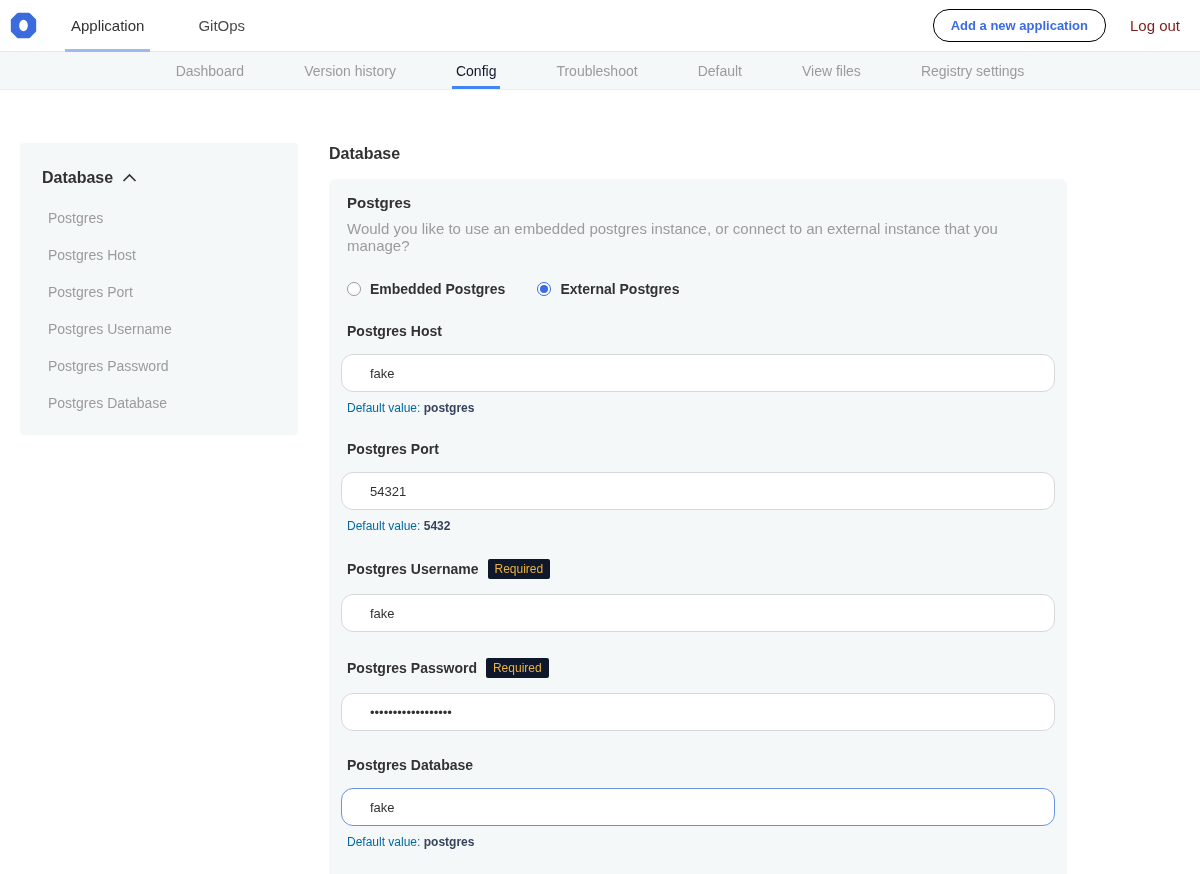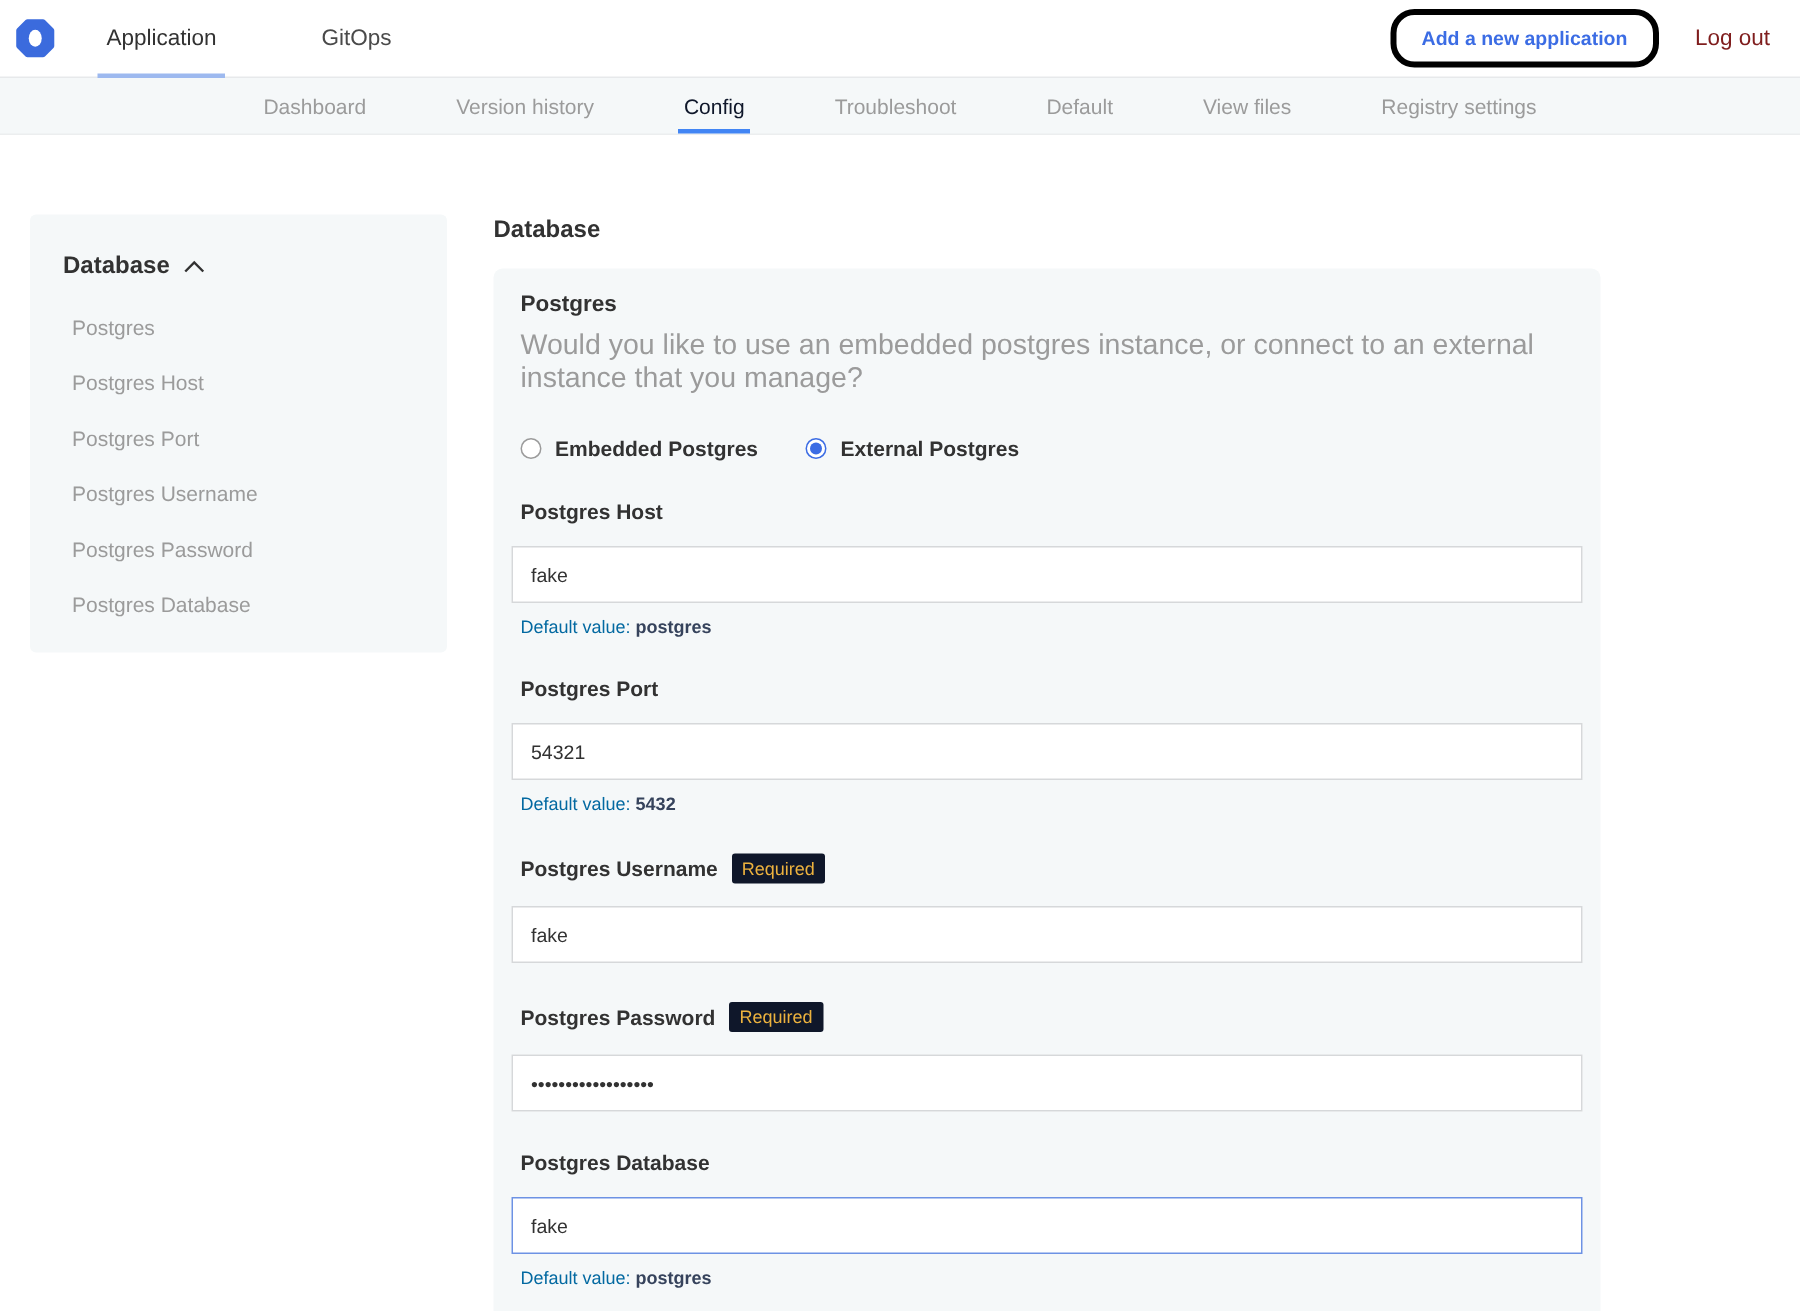--- a/index.html
+++ b/index.html
@@ -3,28 +3,28 @@
 <meta charset="utf-8">
 <style>
   * { margin: 0; padding: 0; box-sizing: border-box; }
   html, body { width: 1200px; height: 874px; background: #ffffff; overflow: hidden;
     font-family: "Liberation Sans", sans-serif; color: #323232; }
 
   
   .topnav { height: 52px; background: #ffffff; border-bottom: 1px solid #e7e9eb;
     display: flex; align-items: center; padding: 0 20px 0 10px; }
   .logo { width: 27px; height: 27px; margin-right: 28px; display: flex; align-items: center; }
-  .top-tabs { display: flex; height: 100%; gap: 16px; }
+  .top-tabs { display: flex; height: 100%; }
   .top-tab { position: relative; display: flex; align-items: center; height: 100%;
     padding: 0 6px; margin-right: 42px; font-size: 15px; color: #4a4a4a; cursor: pointer; }
   .top-tab.active { color: #323232; }
   .top-tab.active::after { content: ""; position: absolute; left: 0; right: 0; bottom: -1px;
     height: 3px; background: #9db9ef; }
   .topnav-right { margin-left: auto; display: flex; align-items: center; }
-  .pill-btn { border: 4px solid #000000; color: #3b6ce4; background: #ffffff;
+  .pill-btn { border: 1px solid #000000; color: #3b6ce4; background: #ffffff;
     font-weight: bold; font-size: 13px; border-radius: 16px; padding: 8px 17px;
     cursor: pointer; font-family: "Liberation Sans", sans-serif; }
   .logout { font-size: 15px; color: #7f1d1d; margin-left: 24px; cursor: pointer; }
 
   
   .subnav { height: 38px; background: #f5f8f9; border-bottom: 1px solid #eceeef;
     display: flex; justify-content: center; }
   .subnav-item { position: relative; display: flex; align-items: center; height: 100%;
     margin: 0 30px; font-size: 14px; color: #9b9b9b; cursor: pointer; }
   .subnav-item.active { color: #0f172a; font-weight: normal; }
@@ -39,38 +39,38 @@
     font-weight: bold; color: #323232; padding: 0 0 2px 22px; cursor: pointer; }
   .caret { margin-left: 9px; display: inline-flex; }
   .sidebar-item { font-size: 14px; color: #9b9b9b; padding: 0 0 0 28px; margin-top: 21px;
     cursor: pointer; }
 
   .main { margin-left: 31px; width: 738px; }
   .page-title { font-size: 16px; font-weight: bold; color: #323232; margin: 2px 0 16px; }
 
   .panel { background: #f5f8f9; border-radius: 6px; padding: 15px 12px 30px; }
   .group-label { font-size: 15px; font-weight: bold; color: #323232; padding-left: 6px; }
-  .group-help { font-size: 19px; color: #9b9b9b; padding-left: 6px; margin-top: 9px; }
+  .group-help { font-size: 15px; color: #9b9b9b; padding-left: 6px; margin-top: 9px; }
 
   .radio-row { display: flex; align-items: center; margin: 27px 0 0 6px; }
   .radio-option { display: flex; align-items: center; margin-right: 32px; cursor: pointer; }
   .radio-circle { width: 14px; height: 14px; border-radius: 50%; border: 1px solid #9b9b9b;
     background: #ffffff; margin-right: 9px; position: relative; flex: none; }
   .radio-option.checked .radio-circle { border: 1px solid #3b6ce4; }
   .radio-option.checked .radio-circle::after { content: ""; position: absolute;
     left: 2px; top: 2px; width: 8px; height: 8px; border-radius: 50%; background: #3b6ce4; }
   .radio-label { font-size: 14px; font-weight: bold; color: #323232; }
 
   .field-label-row { display: flex; align-items: center; margin: 26px 0 0 6px; }
   .field-label { font-size: 14px; font-weight: bold; color: #323232; }
   .required-badge { margin-left: 9px; background: #0f172a; color: #ecb23e;
     font-size: 12px; padding: 3px 7px; border-radius: 2px; }
   .text-input { display: block; width: 100%; height: 38px; margin-top: 15px;
-    border: 1px solid #d6d8da; border-radius: 0; background: #ffffff;
-    padding: 0 12px; font-size: 13px; color: #323232; outline: none;
+    border: 1px solid #d6d8da; border-radius: 12px; background: #ffffff;
+    padding: 0 28px; font-size: 13px; color: #323232; outline: none;
     font-family: "Liberation Sans", sans-serif; }
   .text-input.focused { border: 1px solid #6d92e4; }
   .hint { font-size: 12px; margin: 9px 0 0 6px; }
   .hint-label { color: #0369a1; }
   .hint-value { color: #36435c; font-weight: bold; }
 </style>
 </head>
 <body>
 
 <div class="topnav">

